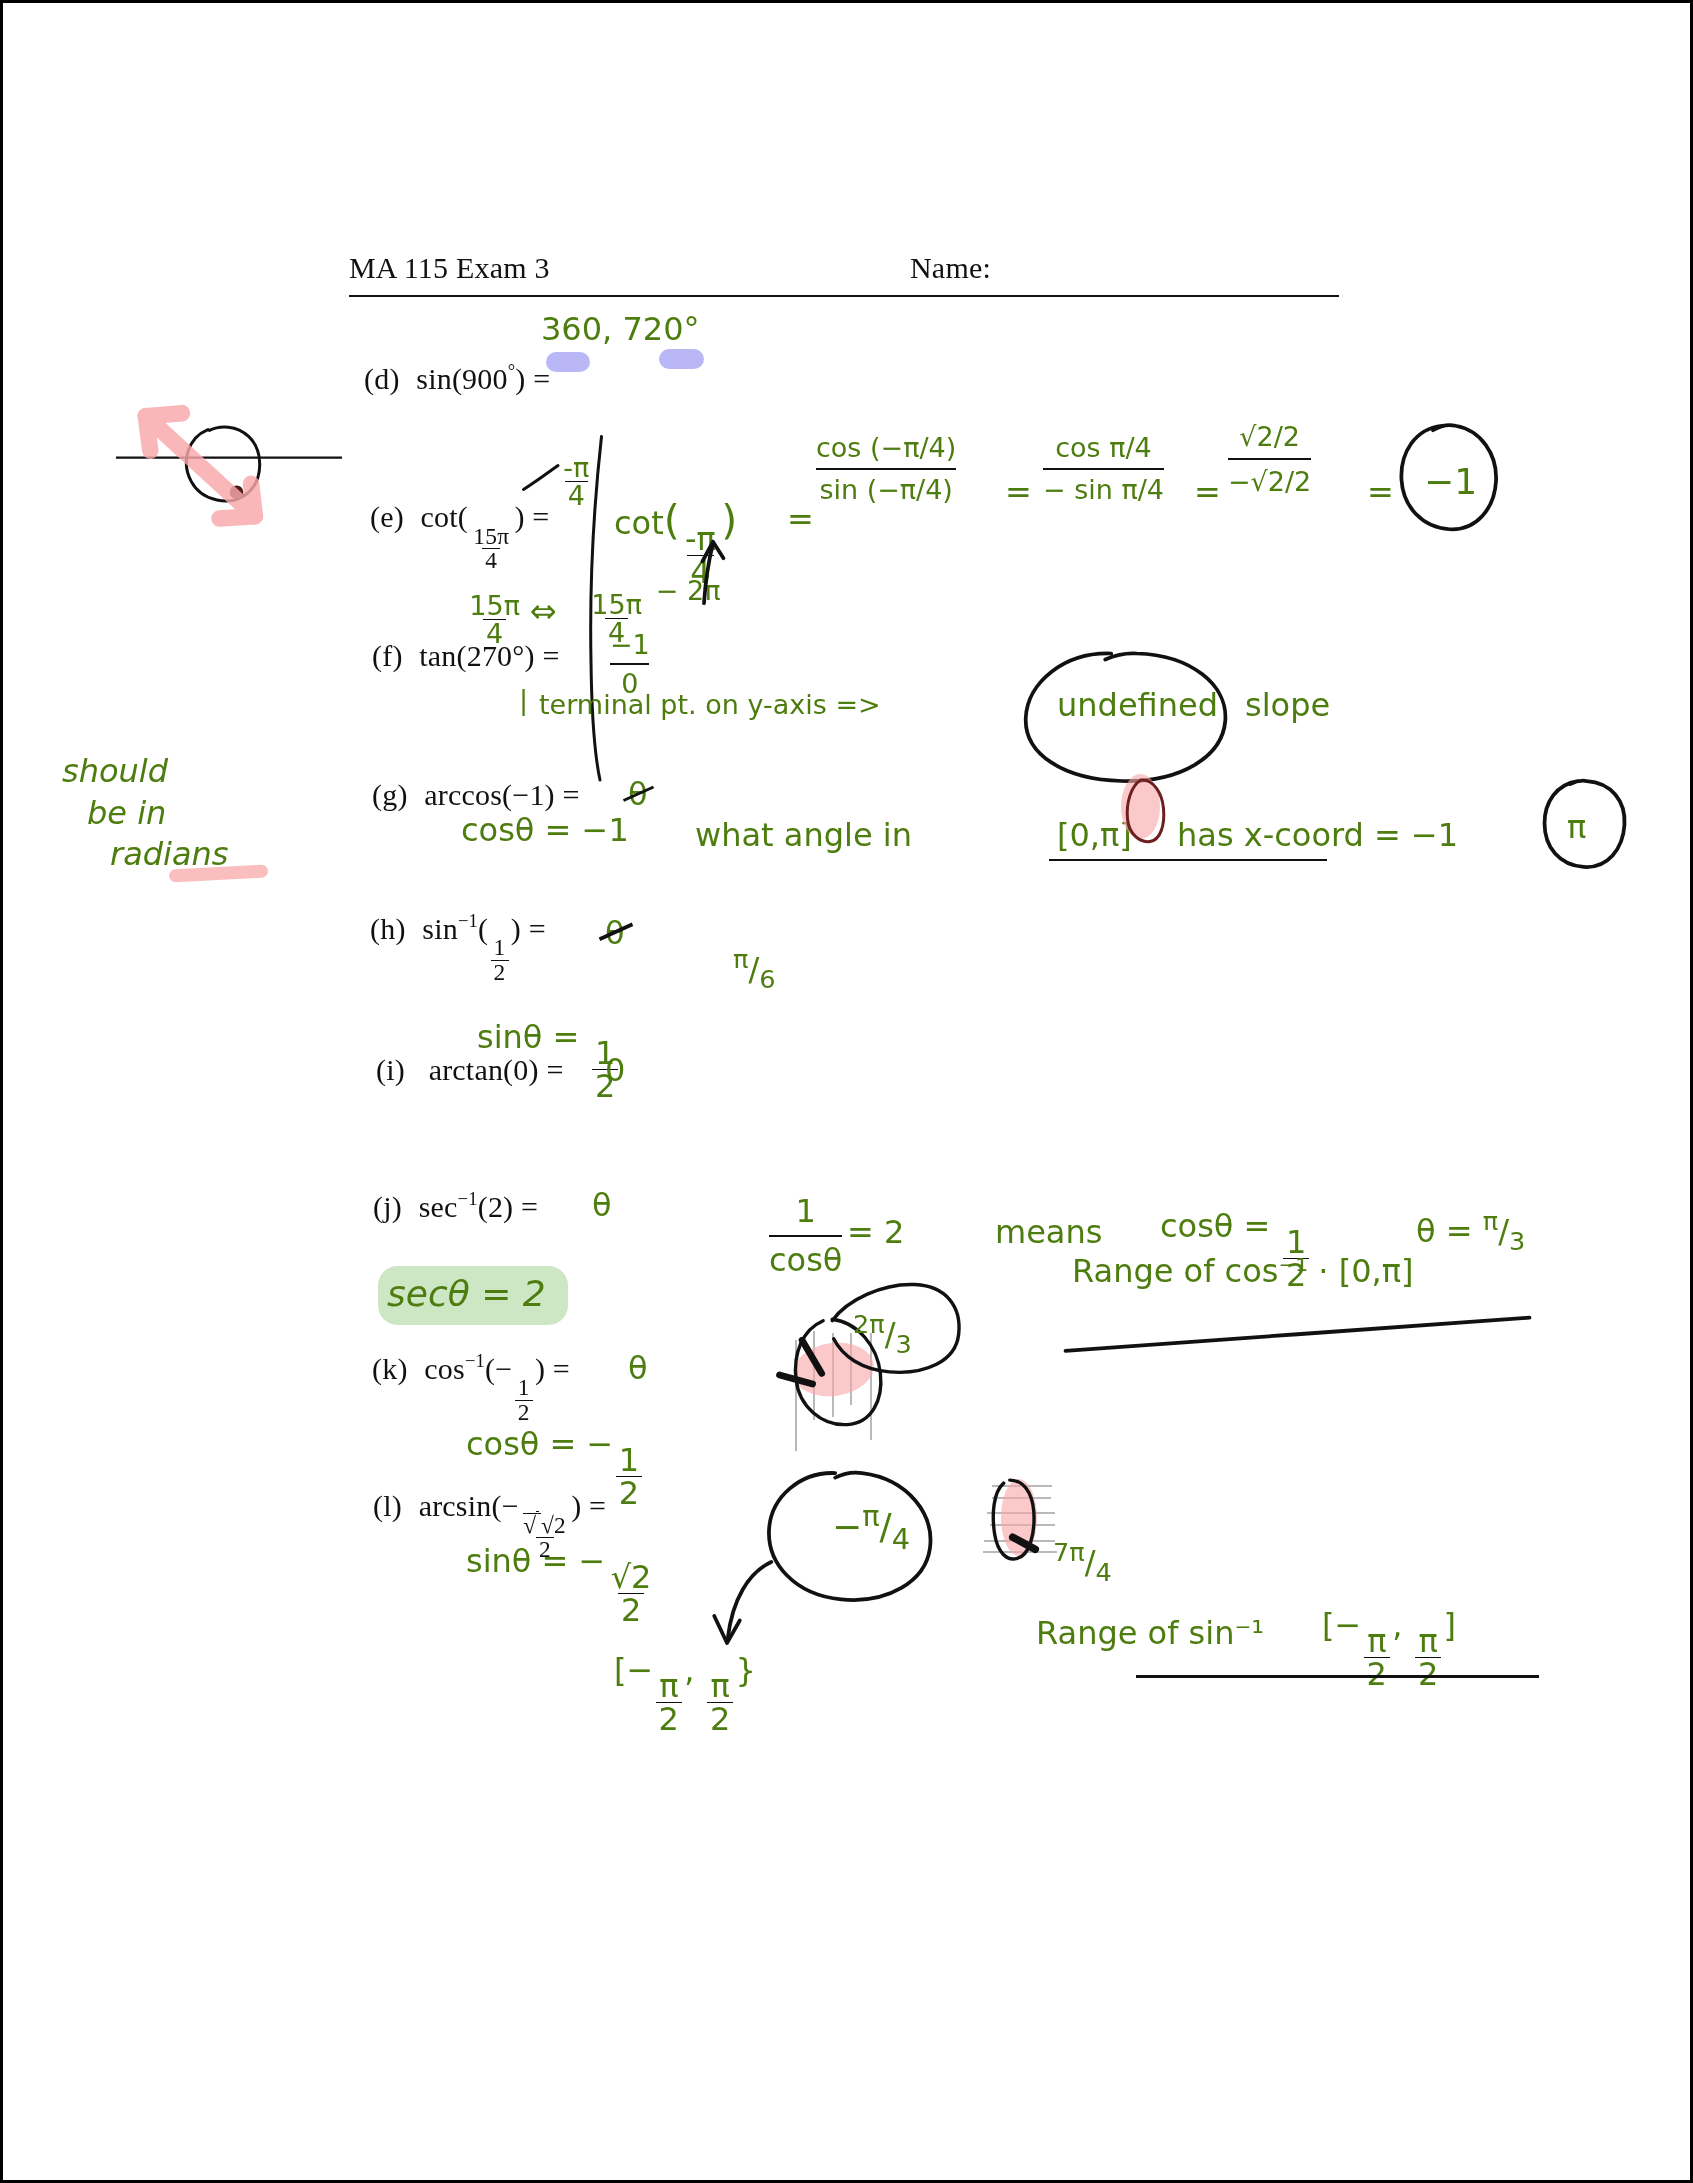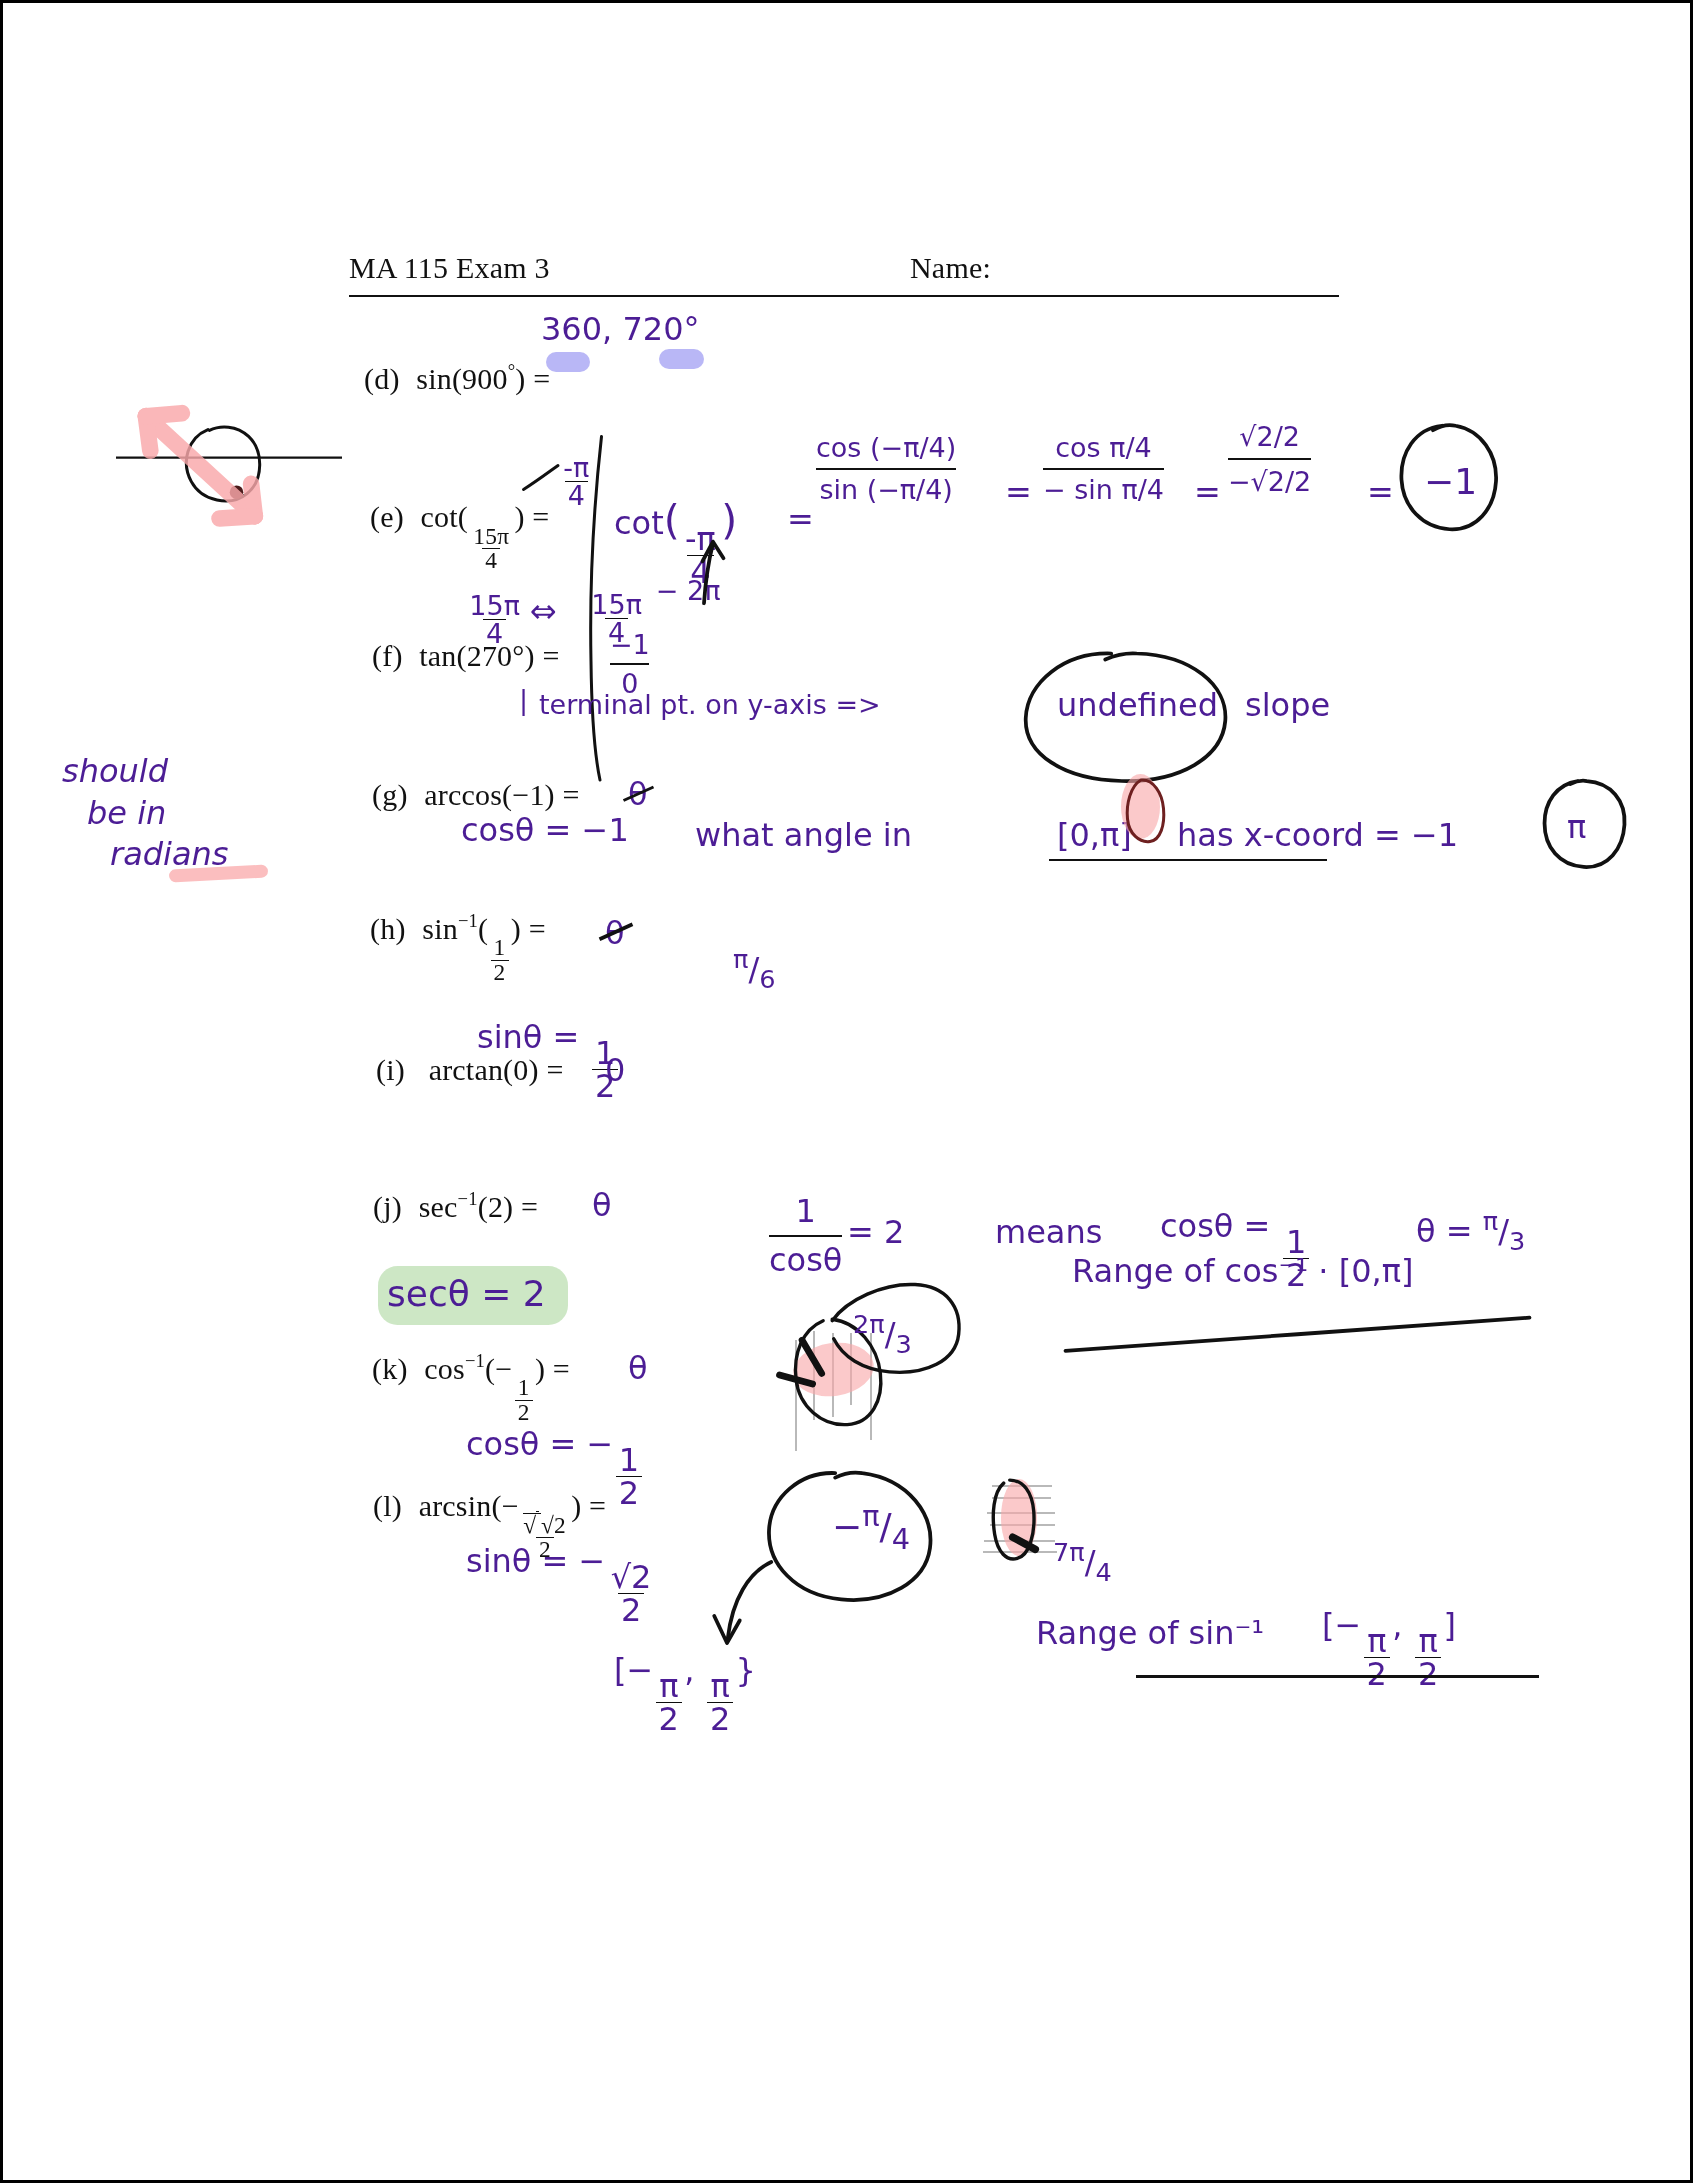--- a/index.html
+++ b/index.html
@@ -25,21 +25,21 @@
   .rule{background:#111;height:2.3px;}
   
   .fr{display:inline-flex;flex-direction:column;align-items:center;vertical-align:-0.55em;line-height:1.02;margin:0 2.3px;}
   .fr .num{font-size:.78em;padding:0 3px;}
   .fr .den{font-size:.78em;padding:0 3px;border-top:1.5px solid #111;}
   .sup{font-size:.62em;vertical-align:.62em;}
   .rad{display:inline-block;border-top:1.5px solid #111;padding:0 1.5px 0 0.8px;margin-left:-1.5px;}
   
   .hw{
     font-family:"DejaVu Sans", sans-serif;
-    color:#4c1d95;
+    color:#4d7c0f;
     white-space:nowrap;
     font-weight:400;
   }
   .hw.m  {font-size:27px;}
   .hw.l  {font-size:32px;}
   .hw.xl {font-size:36px;}
   .sl{font-style:italic;margin-top:8px;}
   
   .hfr{display:inline-flex;flex-direction:column;align-items:center;line-height:1.0;vertical-align:-0.5em;margin:0 2.3px;}
   .hfr .n{padding:0 3px;}
@@ -269,21 +269,21 @@
   </div>
   <div class="abs hw l" style="left:602px;top:1048px;">0</div>
 
   <div class="abs print qlabel" style="left:370px;top:1185px;">
     <span>(j)</span>
     <span style="margin-left:9px;"><span>sec</span><span class="sup">−1</span><span>(2) =</span></span>
   </div>
   <div class="abs hw l" style="left:589px;top:1183px;">θ</div>
 
   <div class="hl hl-green abs" style="left:375px;top:1263px;width:190px;height:59px;border-radius:19.6px;"></div>
-  <div class="abs hw xl" style="left:384px;top:1270px;">secθ = 2</div>
+  <div class="abs hw xl" style="left:384px;top:1270px;font-style:italic;">secθ = 2</div>
 
   <div class="abs hw l" style="left:766px;top:1189px;text-align:center;">
     <div>1</div>
     <div style="border-top:2.3px solid #111;margin:4.5px 0;"></div>
     <div>cosθ</div>
   </div>
   <div class="abs hw l" style="left:844px;top:1210px;">= 2</div>
   <div class="abs hw l" style="left:992px;top:1210px;">means</div>
   <div class="abs hw l" style="left:1157px;top:1204px;">
     <span>cosθ =</span>

